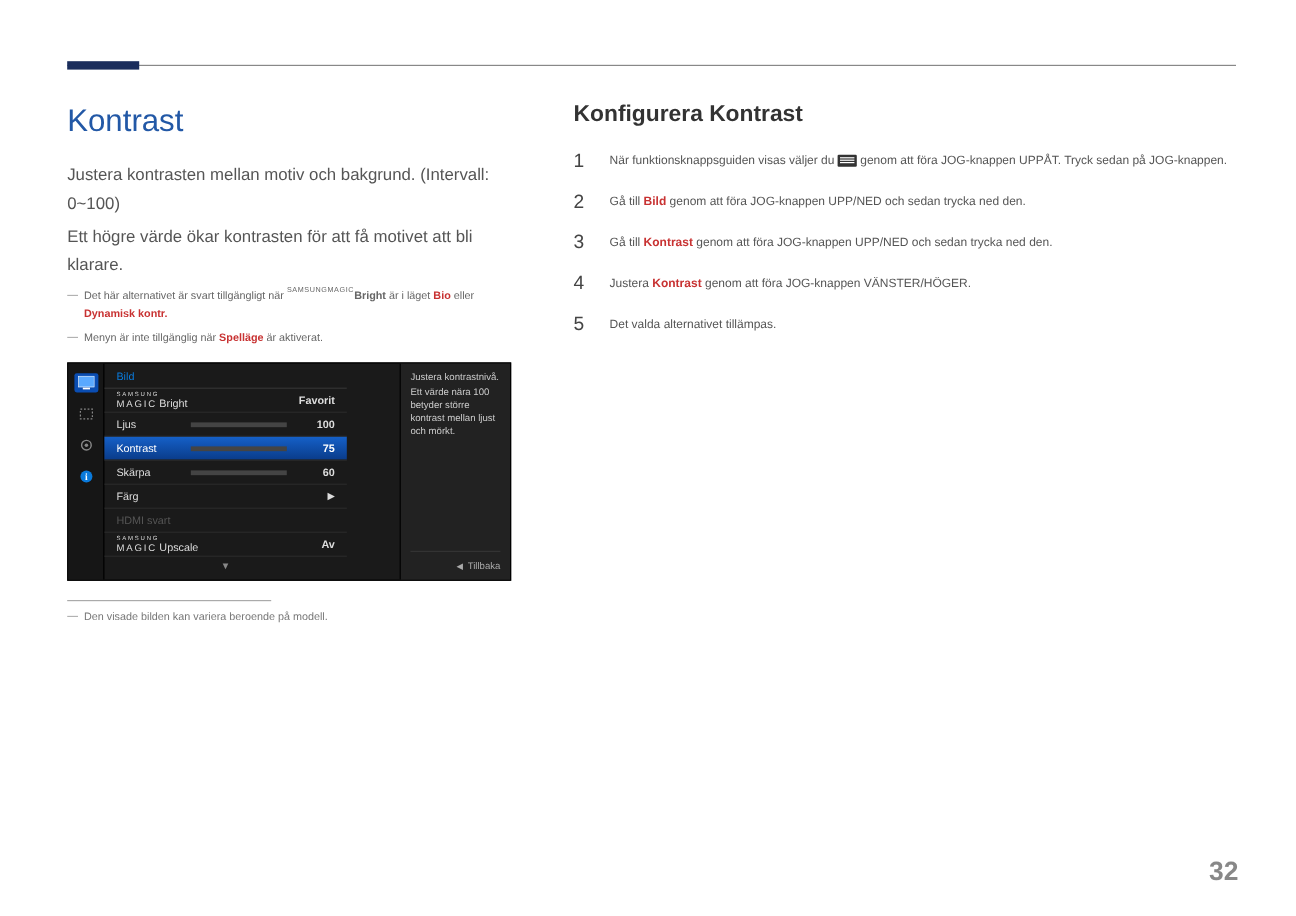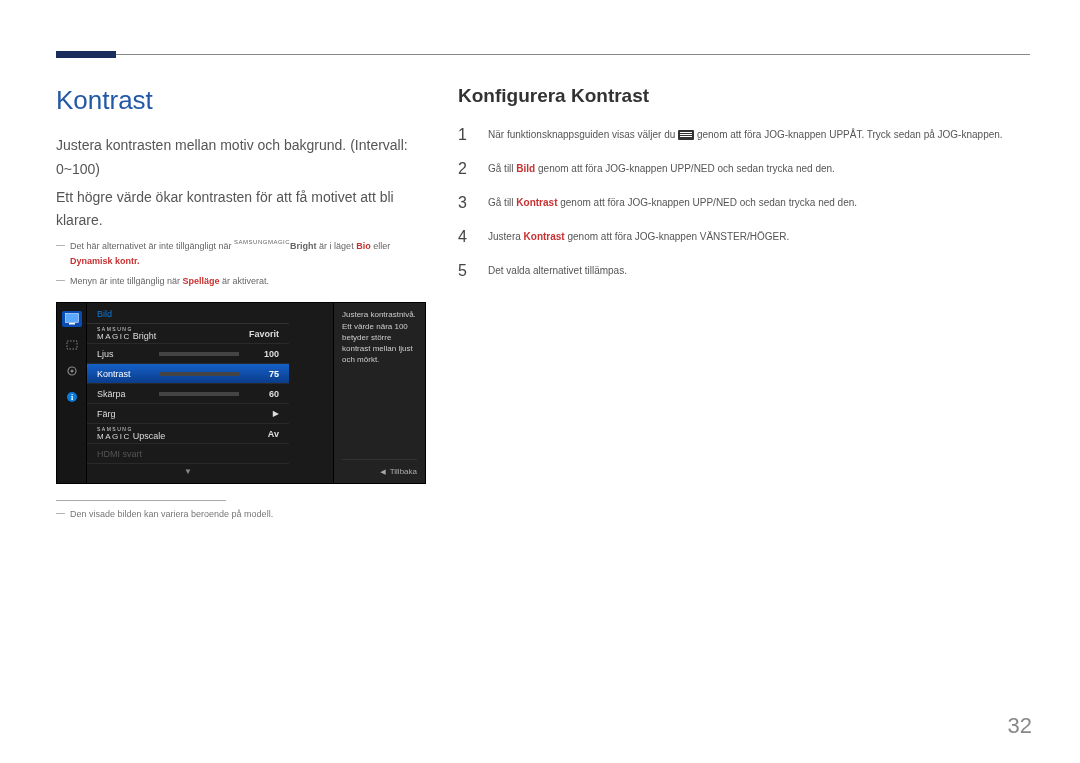--- a/index.html
+++ b/index.html
@@ -23,21 +23,21 @@
     content: "";
     position: absolute;
     left: 0;
     top: -4px;
     width: 60px;
     height: 7px;
     background: #1a2d5c;
   }
   .columns {
     display: flex;
-    gap: 32px;
+    gap: 52px;
   }
   .col-left {
     width: 370px;
     flex-shrink: 0;
   }
   .col-right {
     flex: 1;
   }
   h1.section-title {
     color: #2258a6;
@@ -226,38 +226,38 @@
     height: 1px;
     background: #fff;
     box-shadow: 0 2px 0 #fff, 0 4px 0 #fff;
   }
   .page-number {
     position: absolute;
     bottom: 24px;
     right: 48px;
     font-size: 22px;
     color: #888;
-    font-weight: 400;
+    font-weight: 700;
   }
 </style>
 </head>
 <body>
 
 <div class="page">
   <div class="top-rule"></div>
 
   <div class="columns">
 
     <div class="col-left">
       <h1 class="section-title">Kontrast</h1>
       <p class="intro">Justera kontrasten mellan motiv och bakgrund. (Intervall: 0~100)</p>
       <p class="intro">Ett högre värde ökar kontrasten för att få motivet att bli klarare.</p>
 
       <p class="note-dash">
-        <span>Det här alternativet är inte tillgängligt när </span><span class="small-magic">SAMSUNG</span><span class="small-magic">MAGIC</span><span class="bold">Bright</span><span> är i läget </span><span class="bold-red">Bio</span><span> eller </span><br>
+        <span>Det här alternativet är svart tillgängligt när </span><span class="small-magic">SAMSUNG</span><span class="small-magic">MAGIC</span><span class="bold">Bright</span><span> är i läget </span><span class="bold-red">Bio</span><span> eller </span><br>
         <span class="bold-red">Dynamisk kontr.</span>
       </p>
 
       <p class="note-dash">
         <span>Menyn är inte tillgänglig när </span><span class="bold-red">Spelläge</span><span> är aktiverat.</span>
       </p>
 
       <div class="osd">
         <div class="osd-sidebar">
           <div class="osd-icon active">
@@ -311,30 +311,30 @@
               <span class="label">Skärpa</span>
               <span class="bar"><span class="fill" style="width:60%"></span></span>
               <span class="value">60</span>
             </div>
 
             <div class="osd-row">
               <span class="label">Färg</span>
               <span class="arrow">▶</span>
             </div>
 
+            <div class="osd-row disabled">
+              <span class="label">HDMI svart</span>
+            </div>
+
             <div class="osd-row">
               <span class="label">
                 <span class="magic-label"><span class="samsung">SAMSUNG</span><span class="magic">MAGIC</span></span><span>Upscale</span>
               </span>
               <span class="value" style="width:auto">Av</span>
             </div>
-
-            <div class="osd-row disabled">
-              <span class="label">HDMI svart</span>
-            </div>
             <div class="osd-down">▼</div>
           </div>
           <div class="osd-desc">
             <div>Justera kontrastnivå. Ett värde nära 100 betyder större kontrast mellan ljust och mörkt.</div>
             <div class="osd-footer">
               <span class="tri">◀</span><span>Tillbaka</span>
             </div>
           </div>
         </div>
       </div>

